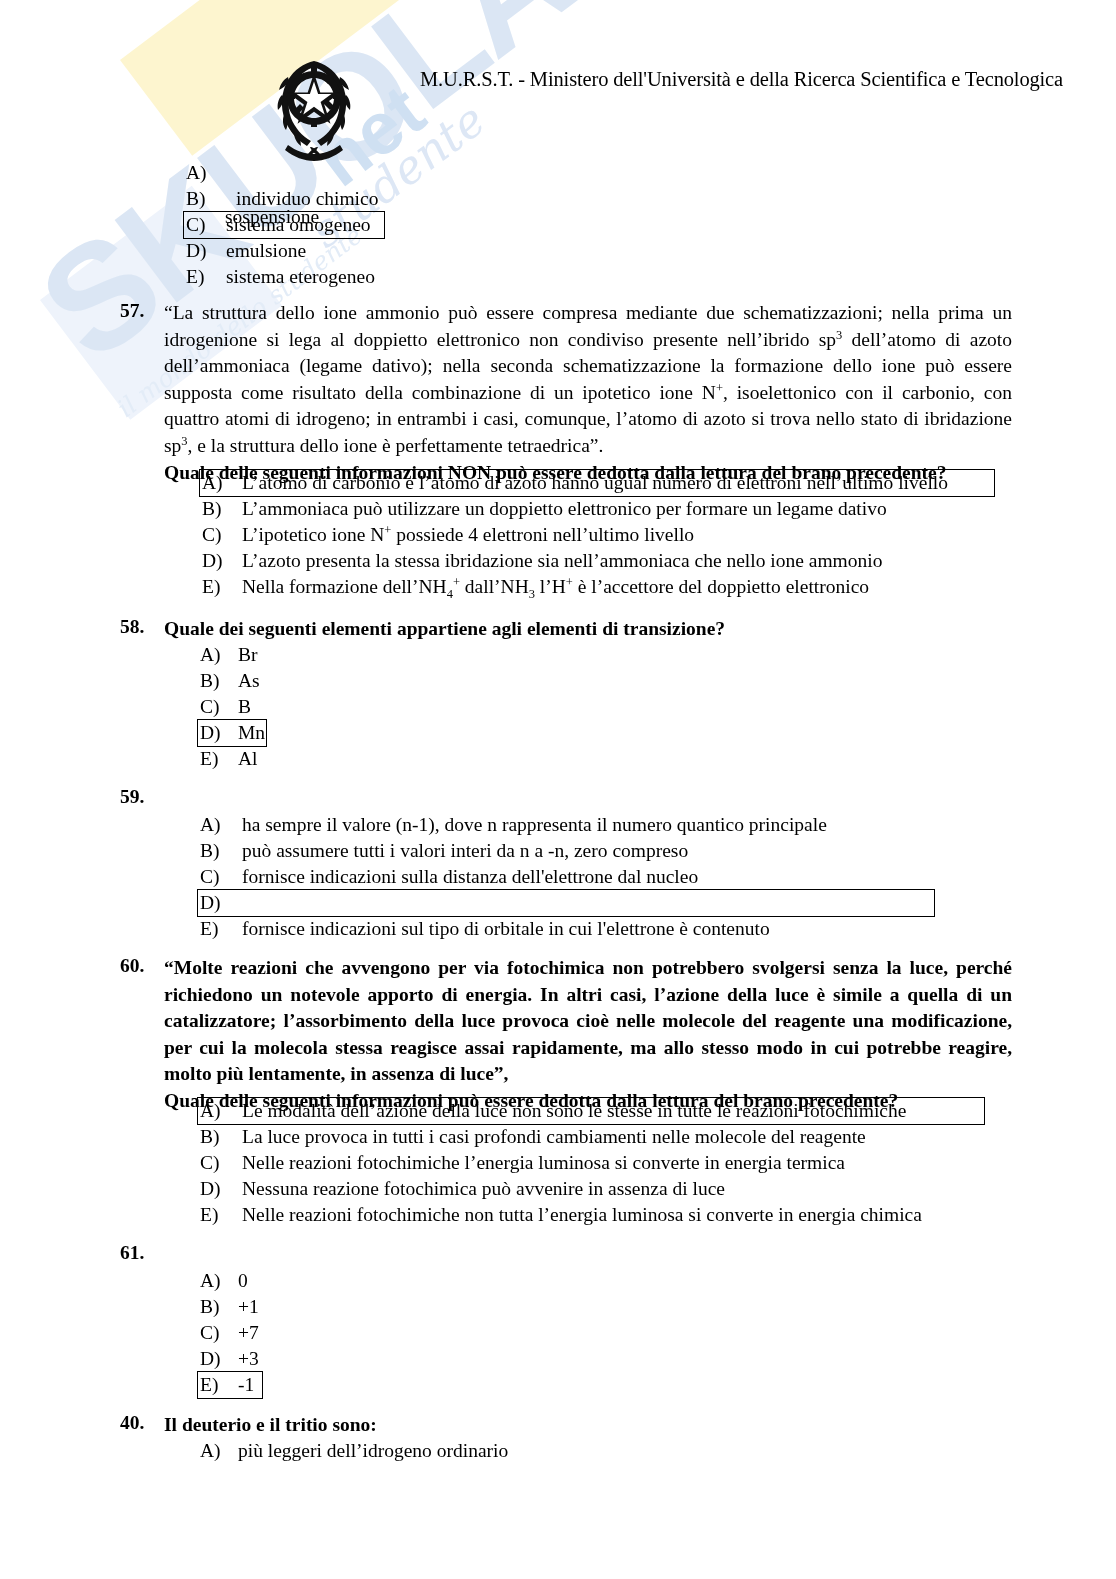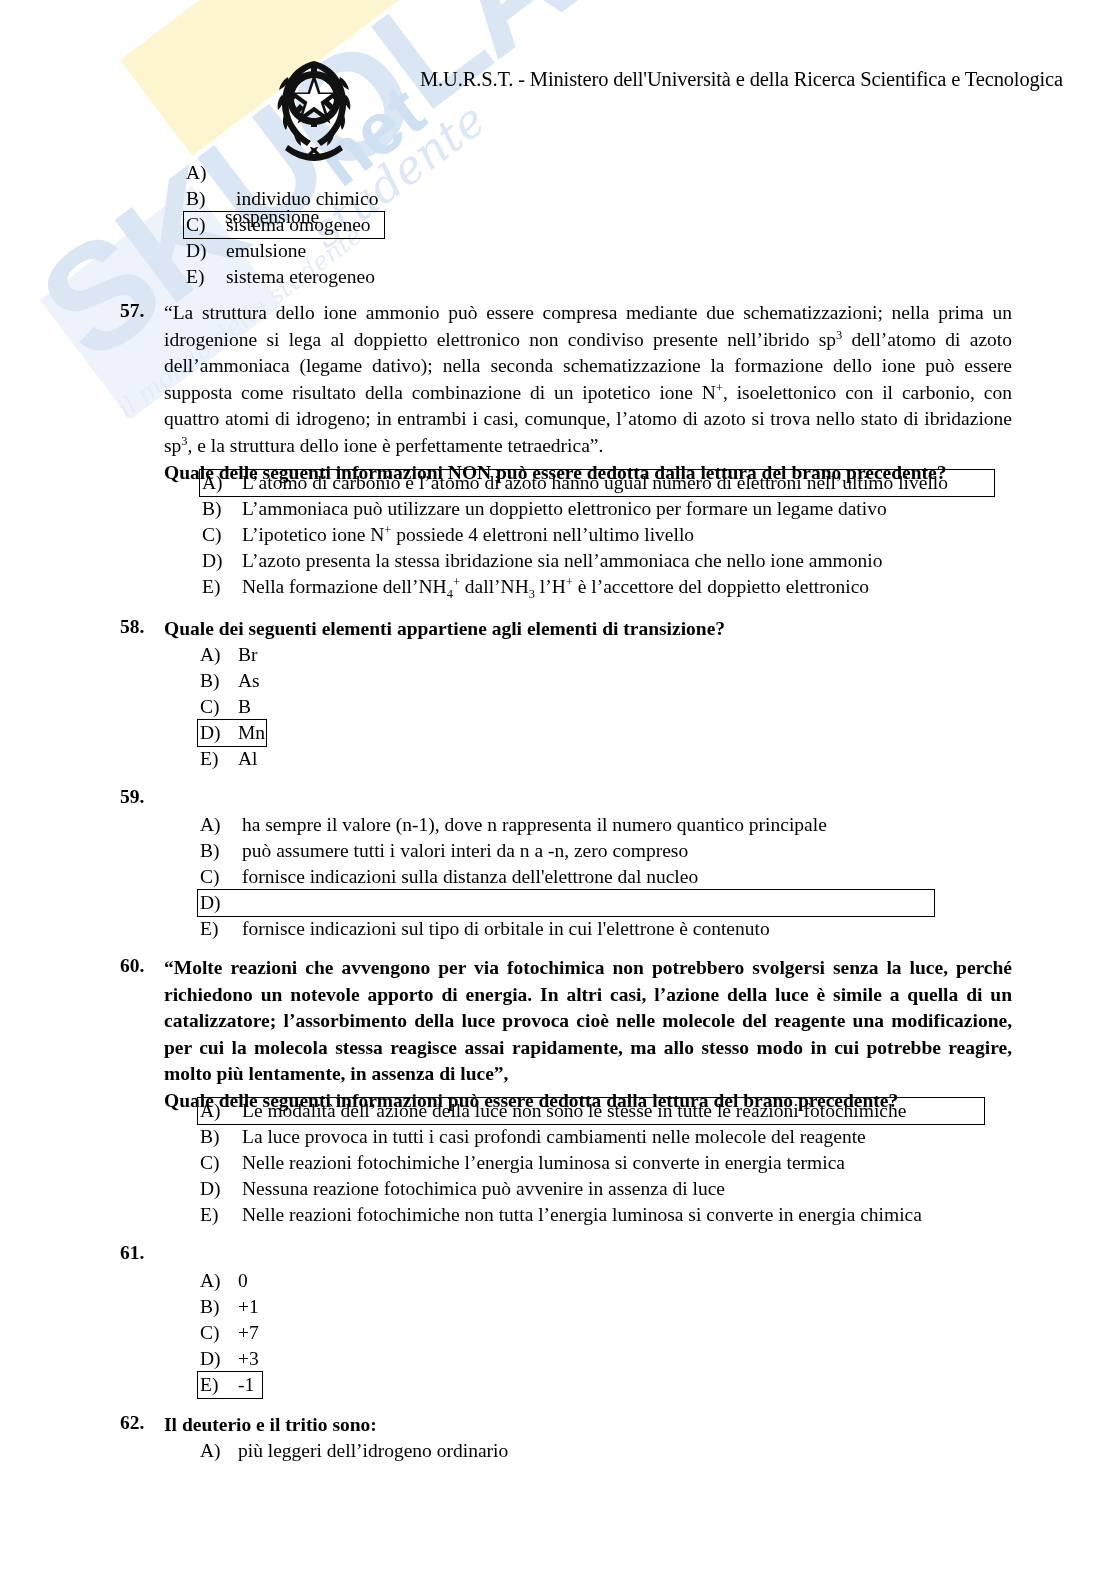--- a/index.html
+++ b/index.html
@@ -424,21 +424,21 @@
           </div>
           <div class="opt boxed" style="position: absolute; left: 182px; top: 130px; height: 26px; line-height: 26px; width: 64px;">
             <span class="lbl" style="padding-left: 2px;">E)</span>
             <span class="txt" style="left: 40px;">-1</span>
           </div>
         </div>
     </div>
 
     <div class="qblock" style="top:1412px;">
       <div class="qhead">
-        <span class="qnum">62.</span>
+        <span class="qnum">40.</span>
         <div class="qtitle">Il deuterio e il tritio sono:</div>
       </div>
       <div class="options" style="top: 0px; left: 0px;" id="q62-opts">
           <div class="opt" style="position: absolute; left: 182px; top: 26px; height: 26px; line-height: 26px;">
             <span class="lbl" style="padding-left: 2px;">A)</span>
             <span class="txt" style="left: 40px;">più leggeri dell’idrogeno ordinario</span>
           </div>
         </div>
     </div>
 

